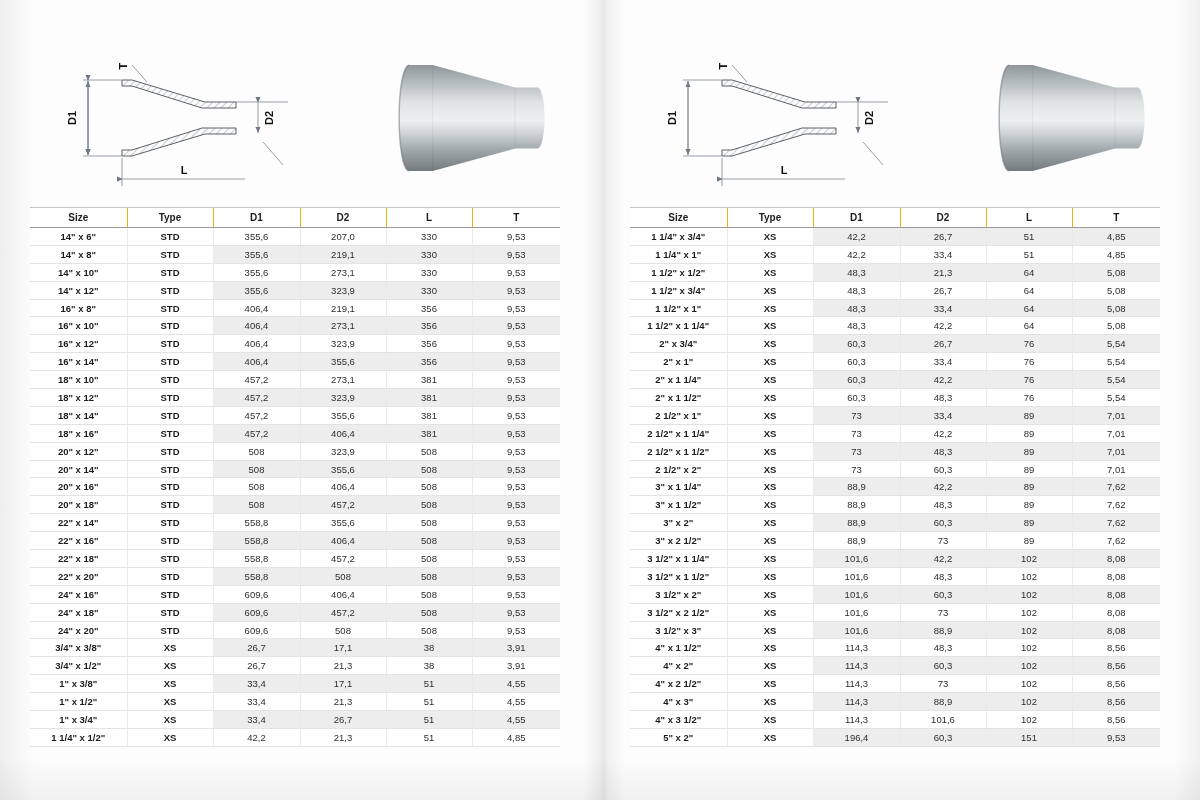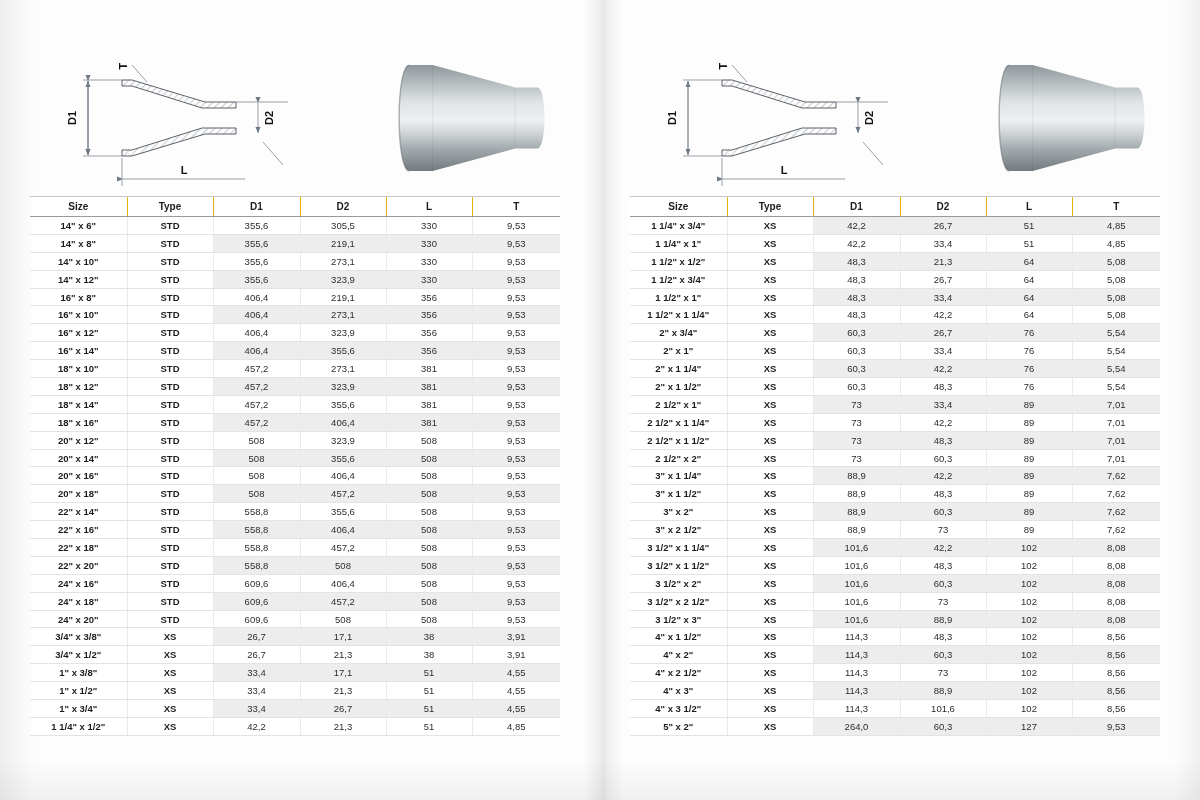--- a/index.html
+++ b/index.html
@@ -14,21 +14,21 @@
   .gutter { position:absolute; left:584px; top:0; bottom:0; width:40px; z-index:5; pointer-events:none;
     background:linear-gradient(90deg, rgba(0,0,0,0) 0%, rgba(90,90,90,0.10) 42%, rgba(90,90,90,0.14) 50%, rgba(90,90,90,0.08) 60%, rgba(0,0,0,0) 100%); }
 
   .page { position:absolute; top:0; height:800px; background:transparent; }
   .page-left  { left:8px;  width:592px; }
   .page-right { left:608px; width:592px; }
 
   .fig-diagram { position:absolute; left:42px; top:52px; width:270px; height:140px; }
   .fig-render  { position:absolute; left:384px; top:58px; width:178px; height:120px; }
 
-  .table-wrap { position:absolute; left:22px; top:196px; width:530px; }
+  .table-wrap { position:absolute; left:22px; top:207px; width:530px; }
   table.spec-table { width:530px; border-collapse:collapse; table-layout:fixed; }
   .spec-table th {
     height:20px; font-size:10px; font-weight:bold; color:#1c1c1c; text-align:center; vertical-align:middle;
     border-top:1px solid #c7c7c7; border-bottom:1px solid #9a9a9a; border-left:1px solid #eab308;
     background:#fff;
   }
   .spec-table th:first-child { border-left:none; }
   .spec-table td {
     height:17.9px; font-size:9.5px; color:#2d2d2d; text-align:center; vertical-align:middle;
     border-bottom:1px solid #e3e3e3; border-left:1px solid #eaeaea; background:#fff;
@@ -121,21 +121,21 @@
               <th>D2</th>
               <th>L</th>
               <th>T</th>
             </tr>
         </thead>
         <tbody>
             <tr>
               <td>14" x 6"</td>
               <td>STD</td>
               <td>355,6</td>
-              <td>305,5</td>
+              <td>207,0</td>
               <td>330</td>
               <td>9,53</td>
             </tr>
             <tr>
               <td>14" x 8"</td>
               <td>STD</td>
               <td>355,6</td>
               <td>219,1</td>
               <td>330</td>
               <td>9,53</td>
@@ -635,23 +635,23 @@
               <td>4" x 3 1/2"</td>
               <td>XS</td>
               <td>114,3</td>
               <td>101,6</td>
               <td>102</td>
               <td>8,56</td>
             </tr>
             <tr>
               <td>5" x 2"</td>
               <td>XS</td>
-              <td>264,0</td>
-              <td>60,3</td>
-              <td>127</td>
+              <td>196,4</td>
+              <td>60,3</td>
+              <td>151</td>
               <td>9,53</td>
             </tr>
           </tbody>
       </table>
     </div>
   </section>
 
   <div class="gutter"></div>
   <div class="bottom-shade"></div>
 </div>

